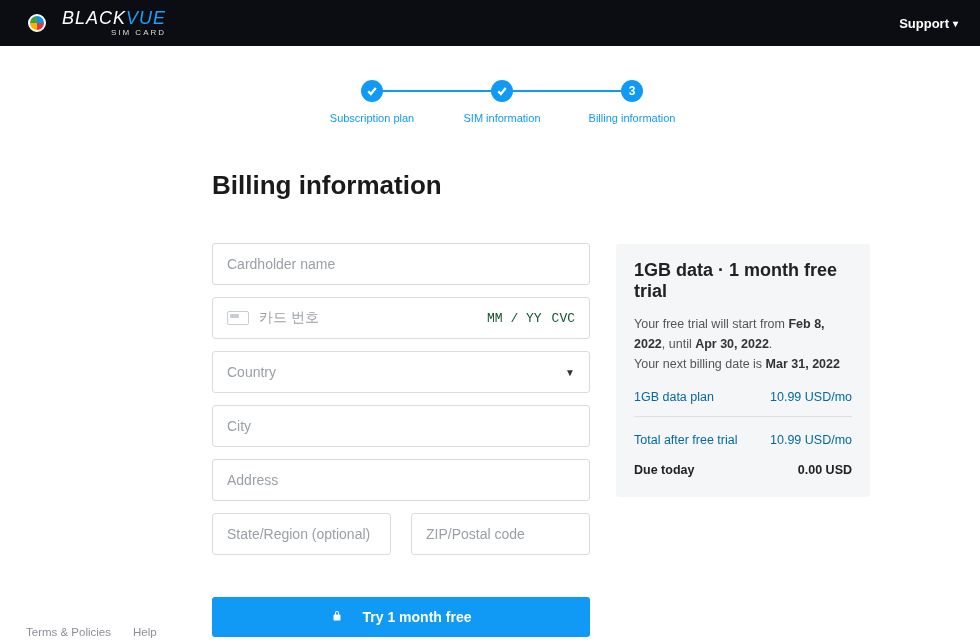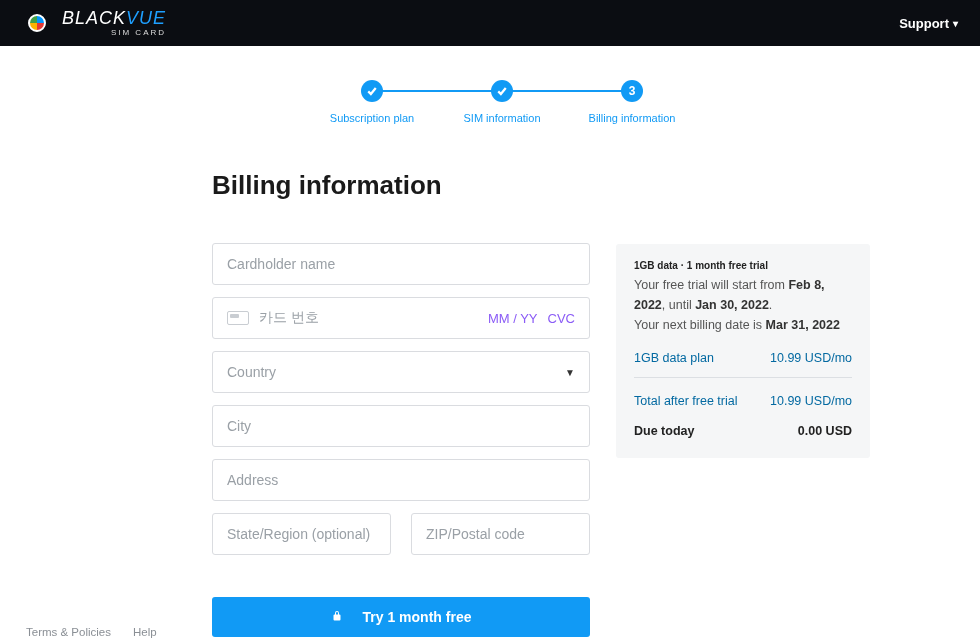--- a/index.html
+++ b/index.html
@@ -147,21 +147,21 @@
   }
   .card-icon::after {
     content: "";
     position: absolute;
     left: 2px; top: 2px;
     width: 9px; height: 4px;
     background: #c9cdd2;
     border-radius: 1px;
   }
   .card-placeholder { flex: 1; font-size: 14px; color: #9aa0a6; }
-  .card-exp, .card-cvc { font-size: 13px; color: #8b5cf6; }
+  .card-exp, .card-cvc { font-size: 13px; color: #14532d; font-family: Liberation Mono, monospace; }
   .select {
     justify-content: space-between;
     cursor: pointer;
   }
   .select .arrow { font-size: 10px; color: #333; }
   .row2 {
     display: flex;
     gap: 20px;
   }
   .row2 .input { flex: 1; }
@@ -187,24 +187,24 @@
     width: 254px;
     background: #f5f6f7;
     border-radius: 3px;
     padding: 16px 18px 20px 18px;
     font-size: 12.5px;
     color: #555;
     margin-top: 74px;
     align-self: flex-start;
   }
   .summary-title {
-    font-size: 10px;
+    font-size: 18px;
     font-weight: 700;
     color: #222;
-    margin-bottom: 4px;
+    margin-bottom: 12px;
   }
   .summary-text { line-height: 1.6; }
   .summary-text .bold { font-weight: 700; color: #333; }
   .summary-line {
     display: flex;
     justify-content: space-between;
     margin-top: 16px;
     font-size: 12.5px;
     color: #0369a1;
   }
@@ -306,21 +306,21 @@
               <path d="M12 2a4 4 0 0 0-4 4v3H7a2 2 0 0 0-2 2v8a2 2 0 0 0 2 2h10a2 2 0 0 0 2-2v-8a2 2 0 0 0-2-2h-1V6a4 4 0 0 0-4-4zm-2 4a2 2 0 1 1 4 0v3h-4V6z"></path>
             </svg>
         </span>
         <span>Try 1 month free</span>
       </button>
     </div>
 
     <div class="summary">
       <div class="summary-title">1GB data · 1 month free trial</div>
       <div class="summary-text">
-        <span>Your free trial will start from </span><span class="bold">Feb 8, 2022</span><span>, until </span><span class="bold">Jan 30, 2022</span>.
+        <span>Your free trial will start from </span><span class="bold">Feb 8, 2022</span><span>, until </span><span class="bold">Apr 30, 2022</span>.
       </div>
       <div class="summary-text">
         <span>Your next billing date is </span><span class="bold">Mar 31, 2022</span>
       </div>
       <div class="summary-line">
         <span>1GB data plan</span>
         <span>10.99 USD/mo</span>
       </div>
       <div class="summary-divider"></div>
       <div class="summary-line">

